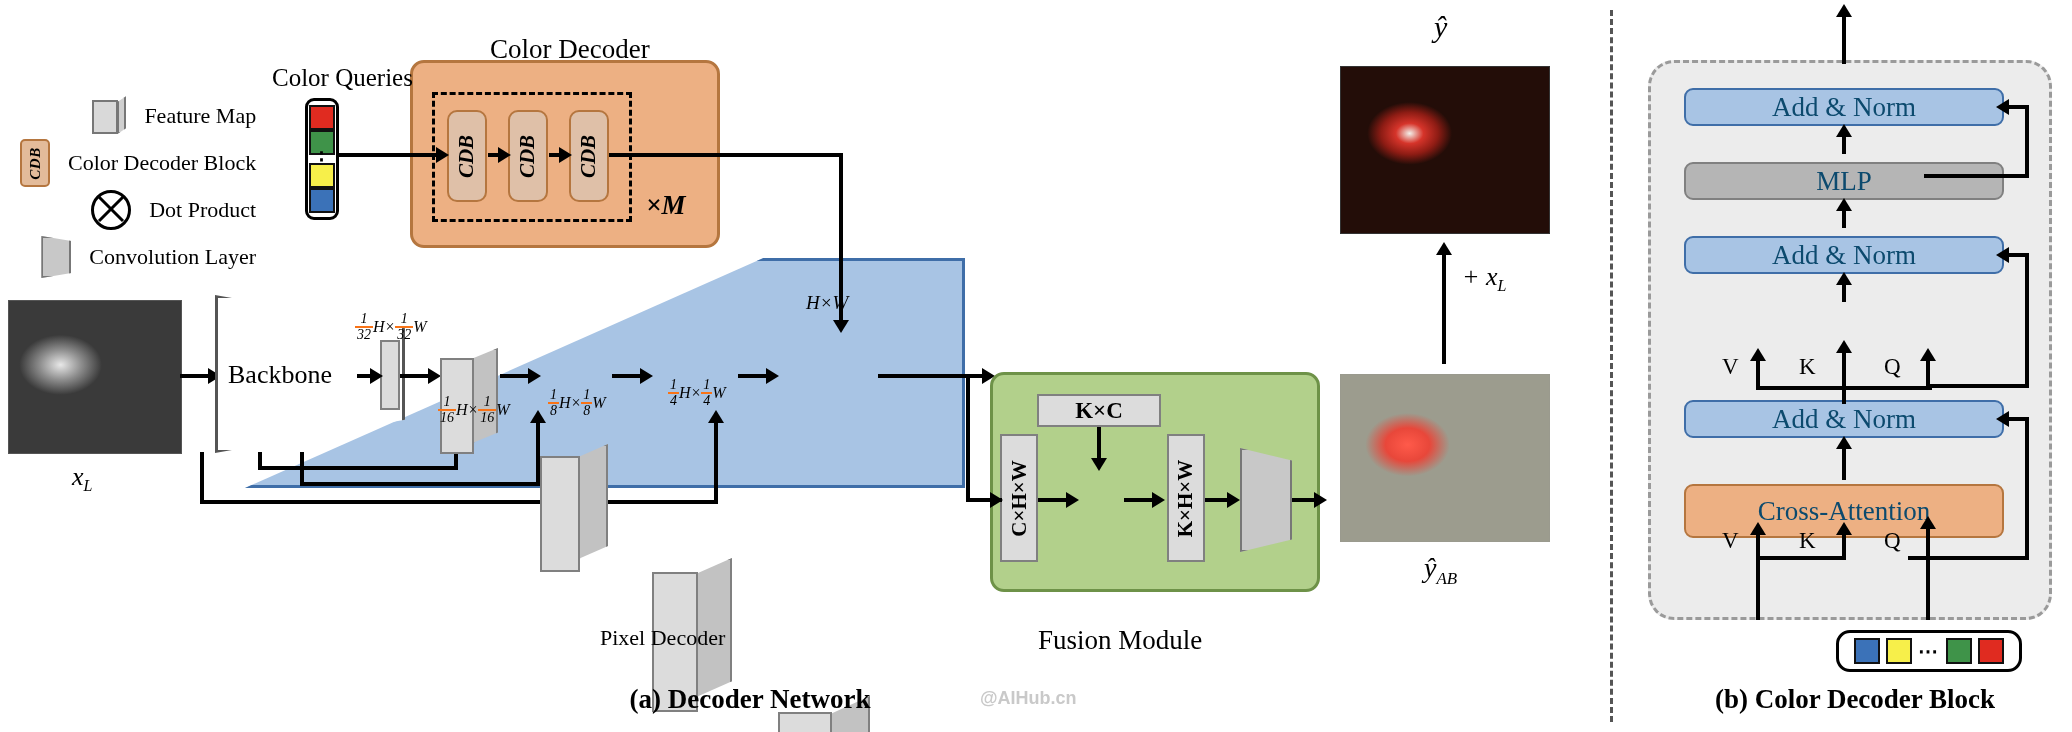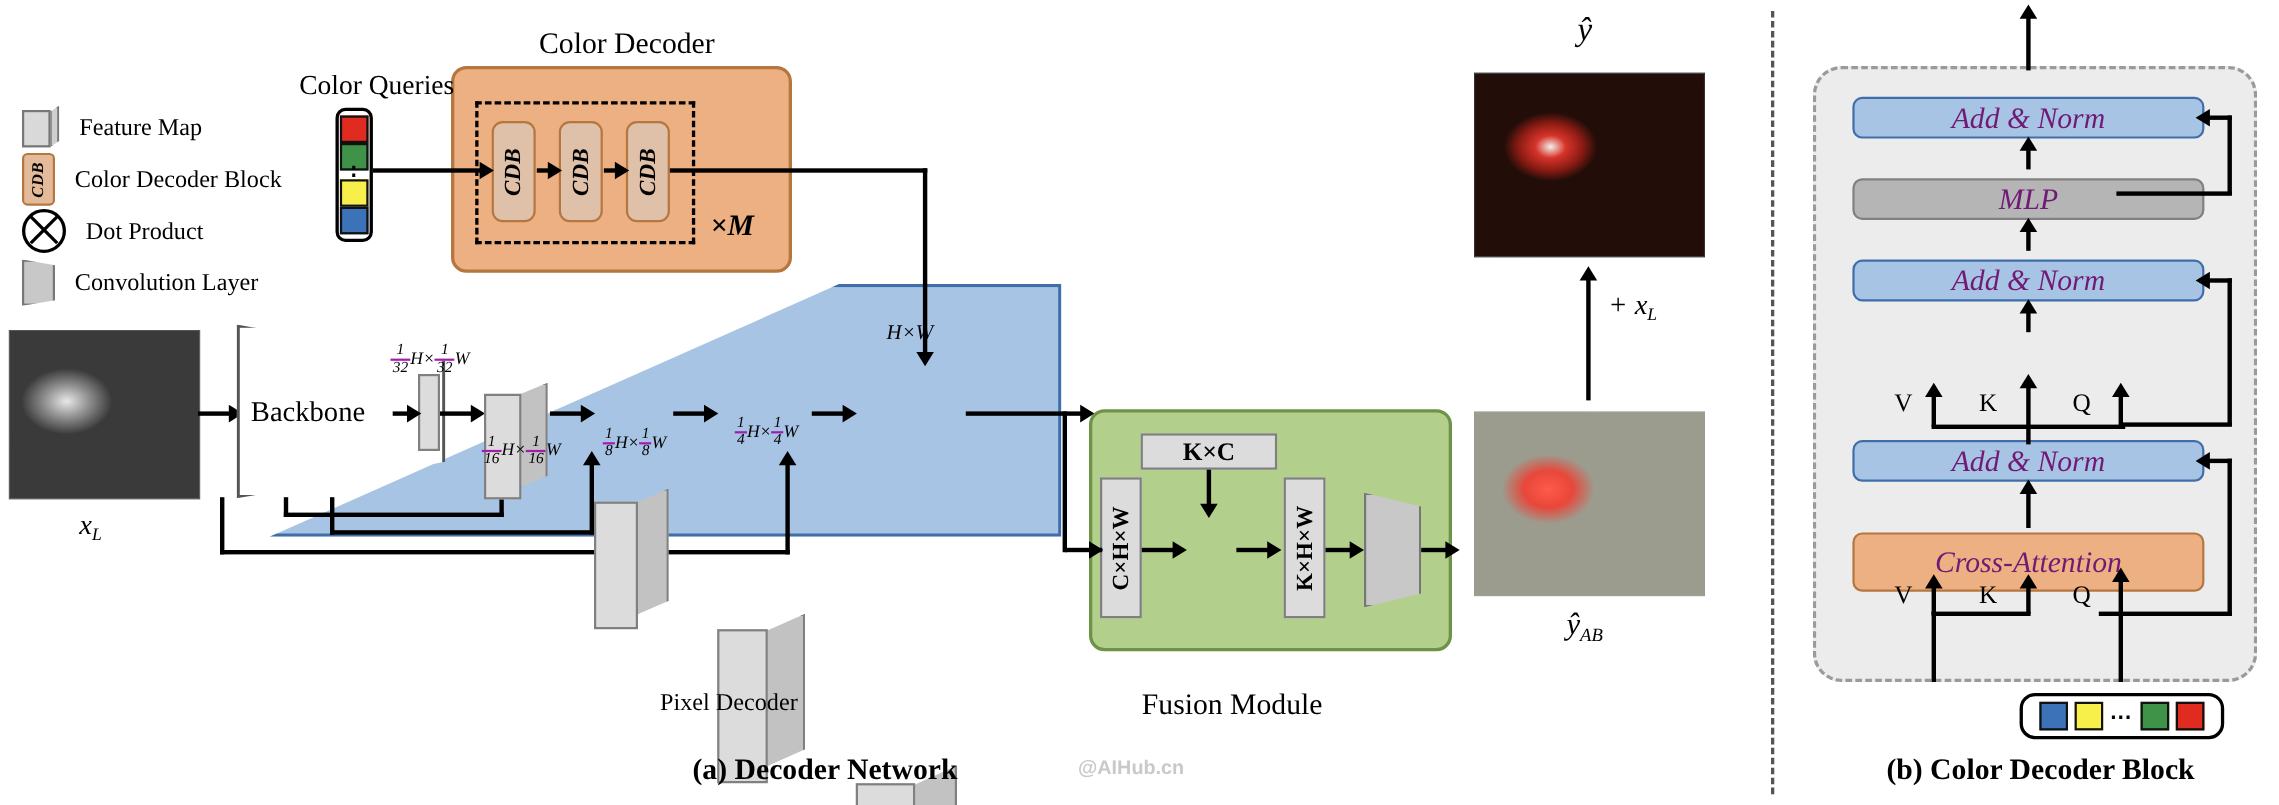--- a/index.html
+++ b/index.html
@@ -5,21 +5,21 @@
   html,body{margin:0;padding:0;background:#fff;}
   body{width:2072px;height:732px;font-family:"Liberation Serif",serif;overflow:hidden;position:relative;}
   #root{position:relative;width:2072px;height:732px;}
   .abs{position:absolute;}
   .txt{color:#000;white-space:nowrap;}
   .serif{font-family:"Liberation Serif",serif;}
   .ital{font-style:italic;}
 
   
   .legend{position:absolute;left:20px;top:95px;}
-  .legend-row{display:flex;align-items:center;height:42px;margin-bottom:5px;}
+  .legend-row{display:flex;align-items:center;height:42px;margin-bottom:5px;justify-content:flex-end;}
   .legend-label{font-size:22px;margin-left:18px;color:#000;}
 
   .fmap-ico{position:relative;width:34px;height:40px;}
   .fmap-ico .face{position:absolute;left:0;top:4px;width:26px;height:34px;background:#d9d9d9;border:2px solid #777;box-sizing:border-box;}
   .fmap-ico .sidep{position:absolute;left:25px;top:0;width:9px;height:38px;background:#cfcfcf;border:2px solid #777;box-sizing:border-box;
      clip-path:polygon(0 6px,100% 0,100% 84%,0 100%);}
 
   .cdb-ico{width:26px;height:44px;background:#e3bb9a;border:2px solid #b5763f;border-radius:5px;display:flex;align-items:center;justify-content:center;}
   .cdb-ico span{font-style:italic;font-weight:bold;font-size:15px;transform:rotate(-90deg);letter-spacing:.5px;}
 
@@ -53,32 +53,32 @@
   
   .ln{position:absolute;background:#000;}
   .arrowhead{position:absolute;width:0;height:0;}
   .ah-right{border-left:13px solid #000;border-top:8px solid transparent;border-bottom:8px solid transparent;}
   .ah-up{border-bottom:13px solid #000;border-left:8px solid transparent;border-right:8px solid transparent;}
   .ah-down{border-top:13px solid #000;border-left:8px solid transparent;border-right:8px solid transparent;}
   .ah-left{border-right:13px solid #000;border-top:8px solid transparent;border-bottom:8px solid transparent;}
 
   .fx{display:inline-flex;flex-direction:column;align-items:center;vertical-align:middle;font-size:14px;line-height:1;}
   .fx .num{padding:0 2px;}
-  .fx .den{border-top:2px solid #a21caf;padding:0 2px;}
+  .fx .den{border-top:2px solid #f97316;padding:0 2px;}
   .fraclbl{font-family:"Liberation Serif",serif;font-style:italic;font-size:16px;white-space:nowrap;display:flex;align-items:center;}
 
   .qbox{background:#fff;border:3px solid #000;border-radius:9px;box-sizing:border-box;display:flex;flex-direction:column;align-items:center;justify-content:space-around;padding:4px 0;}
   .qsw{width:26px;height:26px;border:2px solid #111;box-sizing:border-box;}
   .qdots{font-size:20px;font-weight:bold;letter-spacing:1px;line-height:.4;}
 
   .qrow{background:#fff;border:3px solid #000;border-radius:14px;box-sizing:border-box;display:flex;align-items:center;justify-content:center;gap:6px;padding:0 10px;}
 
   
   .cdb-panel{background:#ececec;border:3px dashed #9a9a9a;border-radius:26px;box-sizing:border-box;}
-  .att-box{border-radius:9px;box-sizing:border-box;display:flex;align-items:center;justify-content:center;font-size:27px;color:#701a75;font-style:italic;}
+  .att-box{border-radius:9px;box-sizing:border-box;display:flex;align-items:center;justify-content:center;font-size:27px;color:#0c4a6e;}
   .bx-blue{background:#a8c4e4;border:2px solid #3f6ea8;}
   .bx-gray{background:#b5b5b5;border:2px solid #808080;}
   .bx-yellow{background:#fbdf93;border:2px solid #c79a37;}
   .bx-orange{background:#edb083;border:2px solid #b5763f;}
 
   .vkq{position:absolute;font-size:23px;font-family:"Liberation Serif",serif;}
 
   .divider{position:absolute;border-left:3px dashed #555;}
 
   .caption{font-size:27px;text-align:center;}
@@ -131,21 +131,21 @@
       <div class="conv-ico"></div>
       <div class="legend-label">Convolution Layer</div>
     </div>
   </div>
 
   <div class="abs" style="left:245px;top:258px;width:720px;height:230px;background:#a8c4e4;border:3px solid #3f6ea8;box-sizing:border-box;
               clip-path:polygon(72% 0%,100% 0%,100% 100%,0% 100%);"></div>
 
   <div class="abs rnd orange-panel" style="left:410px;top:60px;width:310px;height:188px;"></div>
   <div class="abs dash-box" style="left:432px;top:92px;width:200px;height:130px;"></div>
-  <div class="abs txt serif" style="left:490px;top:24px;font-size:27px;">Color Decoder</div>
+  <div class="abs txt serif" style="left:490px;top:34px;font-size:27px;">Color Decoder</div>
   <div class="abs txt serif ital" style="left:646px;top:190px;font-size:27px;font-weight:bold;">×M</div>
 
   <div class="abs cdb-box" style="left:447px;top:110px;width:40px;height:92px;">
     <span>CDB</span>
     </div>
   <div class="abs cdb-box" style="left:508px;top:110px;width:40px;height:92px;">
     <span>CDB</span>
     </div>
   <div class="abs cdb-box" style="left:569px;top:110px;width:40px;height:92px;">
     <span>CDB</span>

